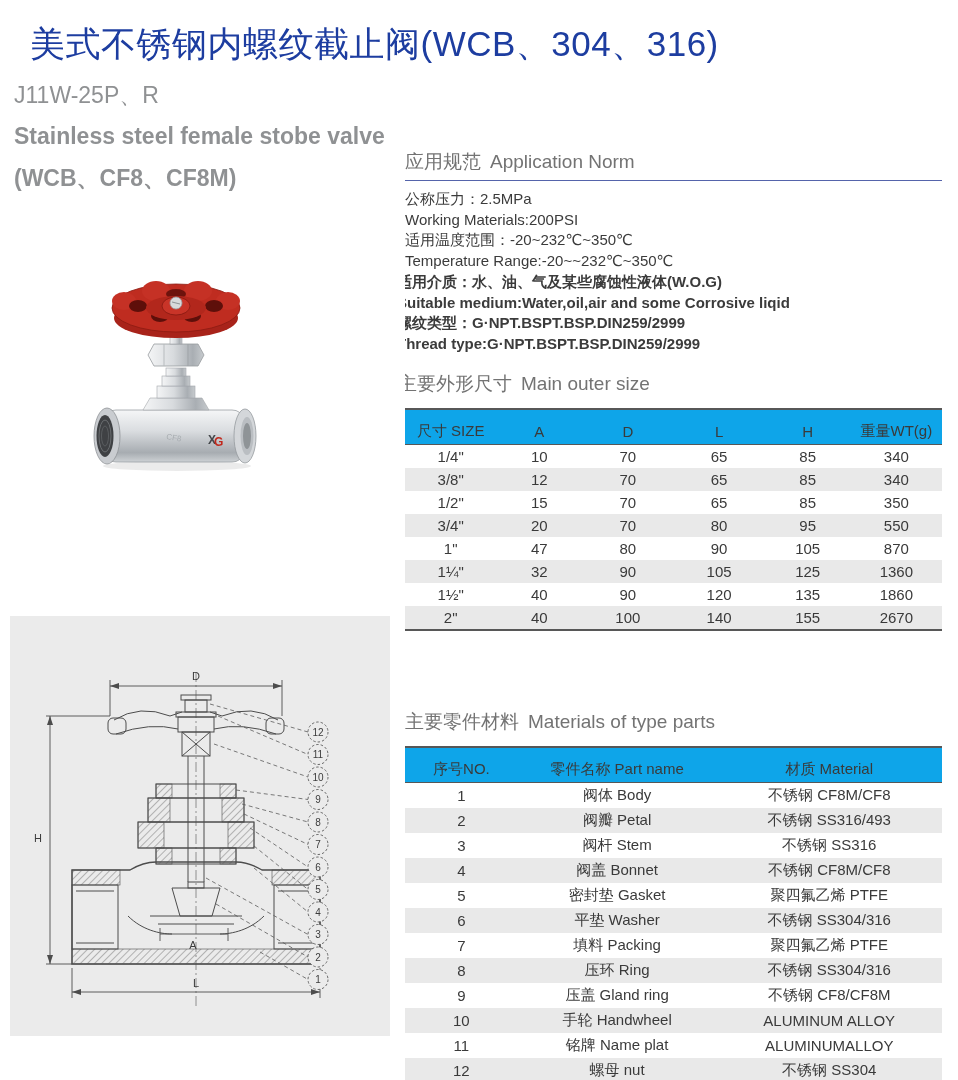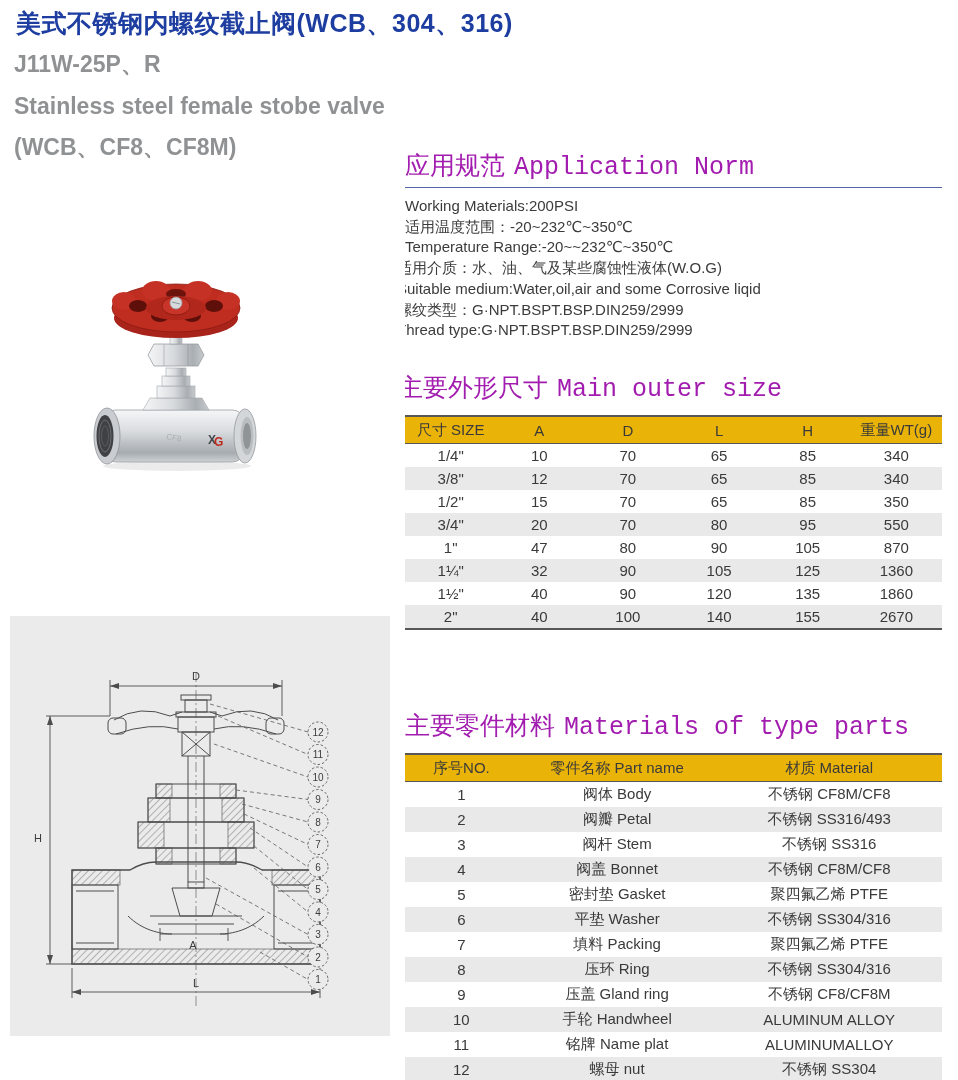--- a/index.html
+++ b/index.html
@@ -5,42 +5,42 @@
   html,body{margin:0;padding:0;}
   body{
     width:958px;height:1080px;position:relative;background:#ffffff;
     font-family:"Liberation Sans","DejaVu Sans",sans-serif;
     color:#3a3a3a;overflow:hidden;
   }
   .abs{position:absolute;}
 
   
   .hdr{left:14px;top:6px;width:930px;}
-  .hdr h1{margin:2px;font-size:25px;line-height:1.25;font-weight:bold;color:#1d3da0;letter-spacing:.5px;}
-  .hdr .model{margin-top:12px;font-size:23px;font-weight:bold;color:#8f9193;line-height:1.15;}
+  .hdr h1{margin:16px;font-size:35px;line-height:1.25;font-weight:normal;color:#1d3da0;letter-spacing:.5px;}
+  .hdr .model{margin-top:12px;font-size:23px;font-weight:normal;color:#8f9193;line-height:1.15;}
   .hdr .sub{font-size:23px;font-weight:bold;color:#8f9193;line-height:1.12;margin-top:16px;}
 
   
   .rsec{left:405px;width:537px;overflow:hidden;}
-  .sec-head{font-size:25px;color:#a21caf;white-space:nowrap;font-family:Liberation Mono, monospace;}
+  .sec-head{font-size:19px;color:#737373;white-space:nowrap;}
   .sec-head .en{margin-left:9px;}
   .sec-head.underlined{border-bottom:1px solid #5564ab;padding-bottom:5px;}
   .sec-head.clip-head{margin-left:-7px;}
 
   #app-norm{top:149px;}
   .app-lines{margin-top:8px;font-size:15px;color:#3b3b3b;}
   .app-line{line-height:20.7px;white-space:nowrap;}
-  .app-line.clipped{margin-left:-8px;}
+  .app-line.clipped{margin-left:-8px;font-weight:bold;}
 
   #size-sec{top:371px;}
   #mat-sec{top:709px;}
   #size-sec .sec-head,#mat-sec .sec-head{margin-bottom:11px;}
 
   table{width:100%;border-collapse:collapse;table-layout:fixed;font-size:15px;color:#3a3a3a;}
-  th{font-weight:normal;background:#eab308;border-top:2px solid #575757;border-bottom:1px solid #575757;padding:4px 0 3px;text-align:center;}
+  th{font-weight:normal;background:#0ea5e9;border-top:2px solid #575757;border-bottom:1px solid #575757;padding:12px 0 3px;text-align:center;}
   td{text-align:center;padding:3px 0;background:#ffffff;}
   tr.alt td{background:#e9e9e9;}
   tbody tr:last-child td{border-bottom:2px solid #575757;}
 
   
   #photo{left:80px;top:266px;width:198px;height:208px;}
   #drawing{left:10px;top:616px;width:380px;height:420px;background:#ebebeb;}
   figure{margin:0;}
 
   
@@ -247,20 +247,21 @@
         <text x="308" y="367" class="bnum">1</text>
       </g>
   </svg>
 </figure>
 
 <section class="abs rsec" id="app-norm">
   <div class="sec-head underlined">
     <span>应用规范</span><span class="en">Application Norm</span>
   </div>
   <div class="app-lines">
+      <div class="app-line">公称压力：2.5MPa</div>
       <div class="app-line">Working Materials:200PSI</div>
       <div class="app-line">适用温度范围：-20~232℃~350℃</div>
       <div class="app-line">Temperature Range:-20~~232℃~350℃</div>
       <div class="app-line clipped">适用介质：水、油、气及某些腐蚀性液体(W.O.G)</div>
       <div class="app-line clipped">Suitable medium:Water,oil,air and some Corrosive liqid</div>
       <div class="app-line clipped">螺纹类型：G·NPT.BSPT.BSP.DIN259/2999</div>
       <div class="app-line clipped">Thread type:G·NPT.BSPT.BSP.DIN259/2999</div>
     </div>
 </section>
 

